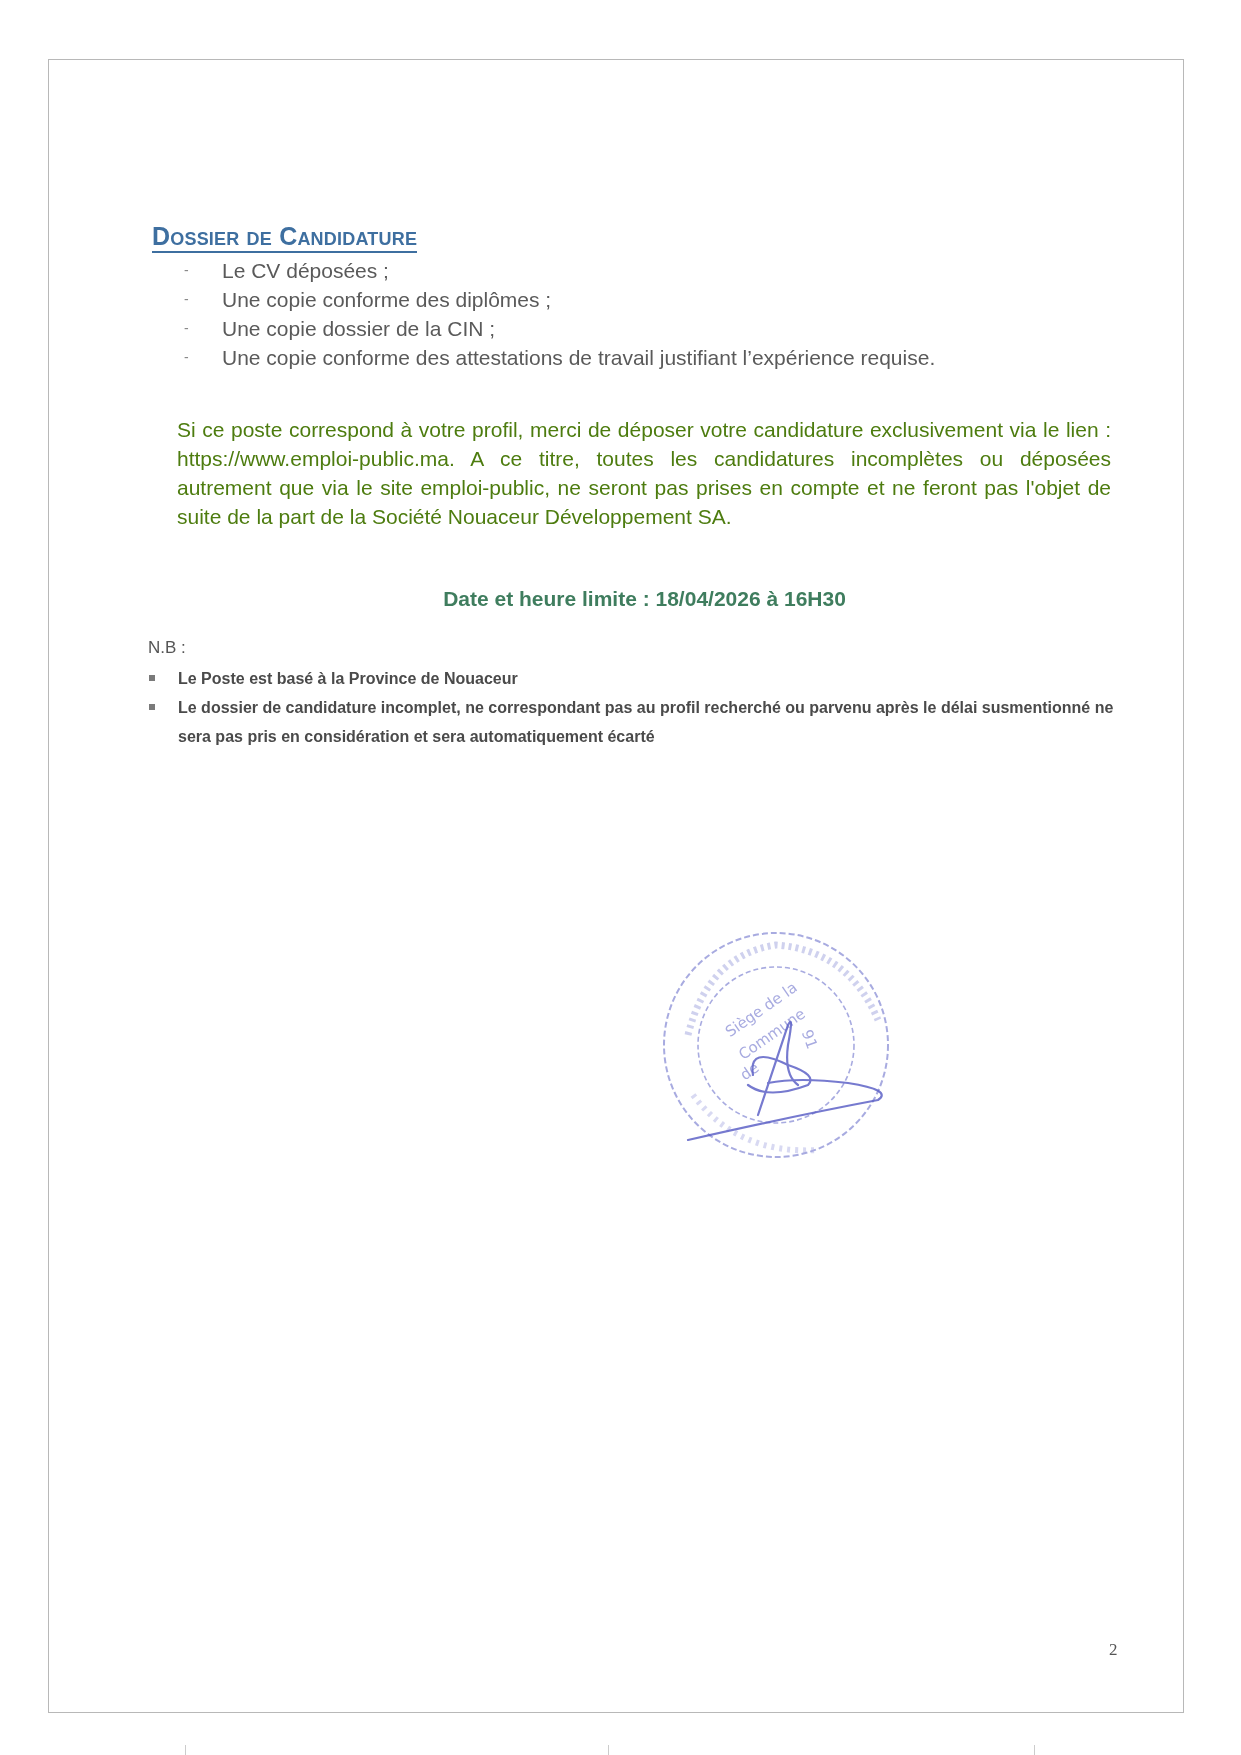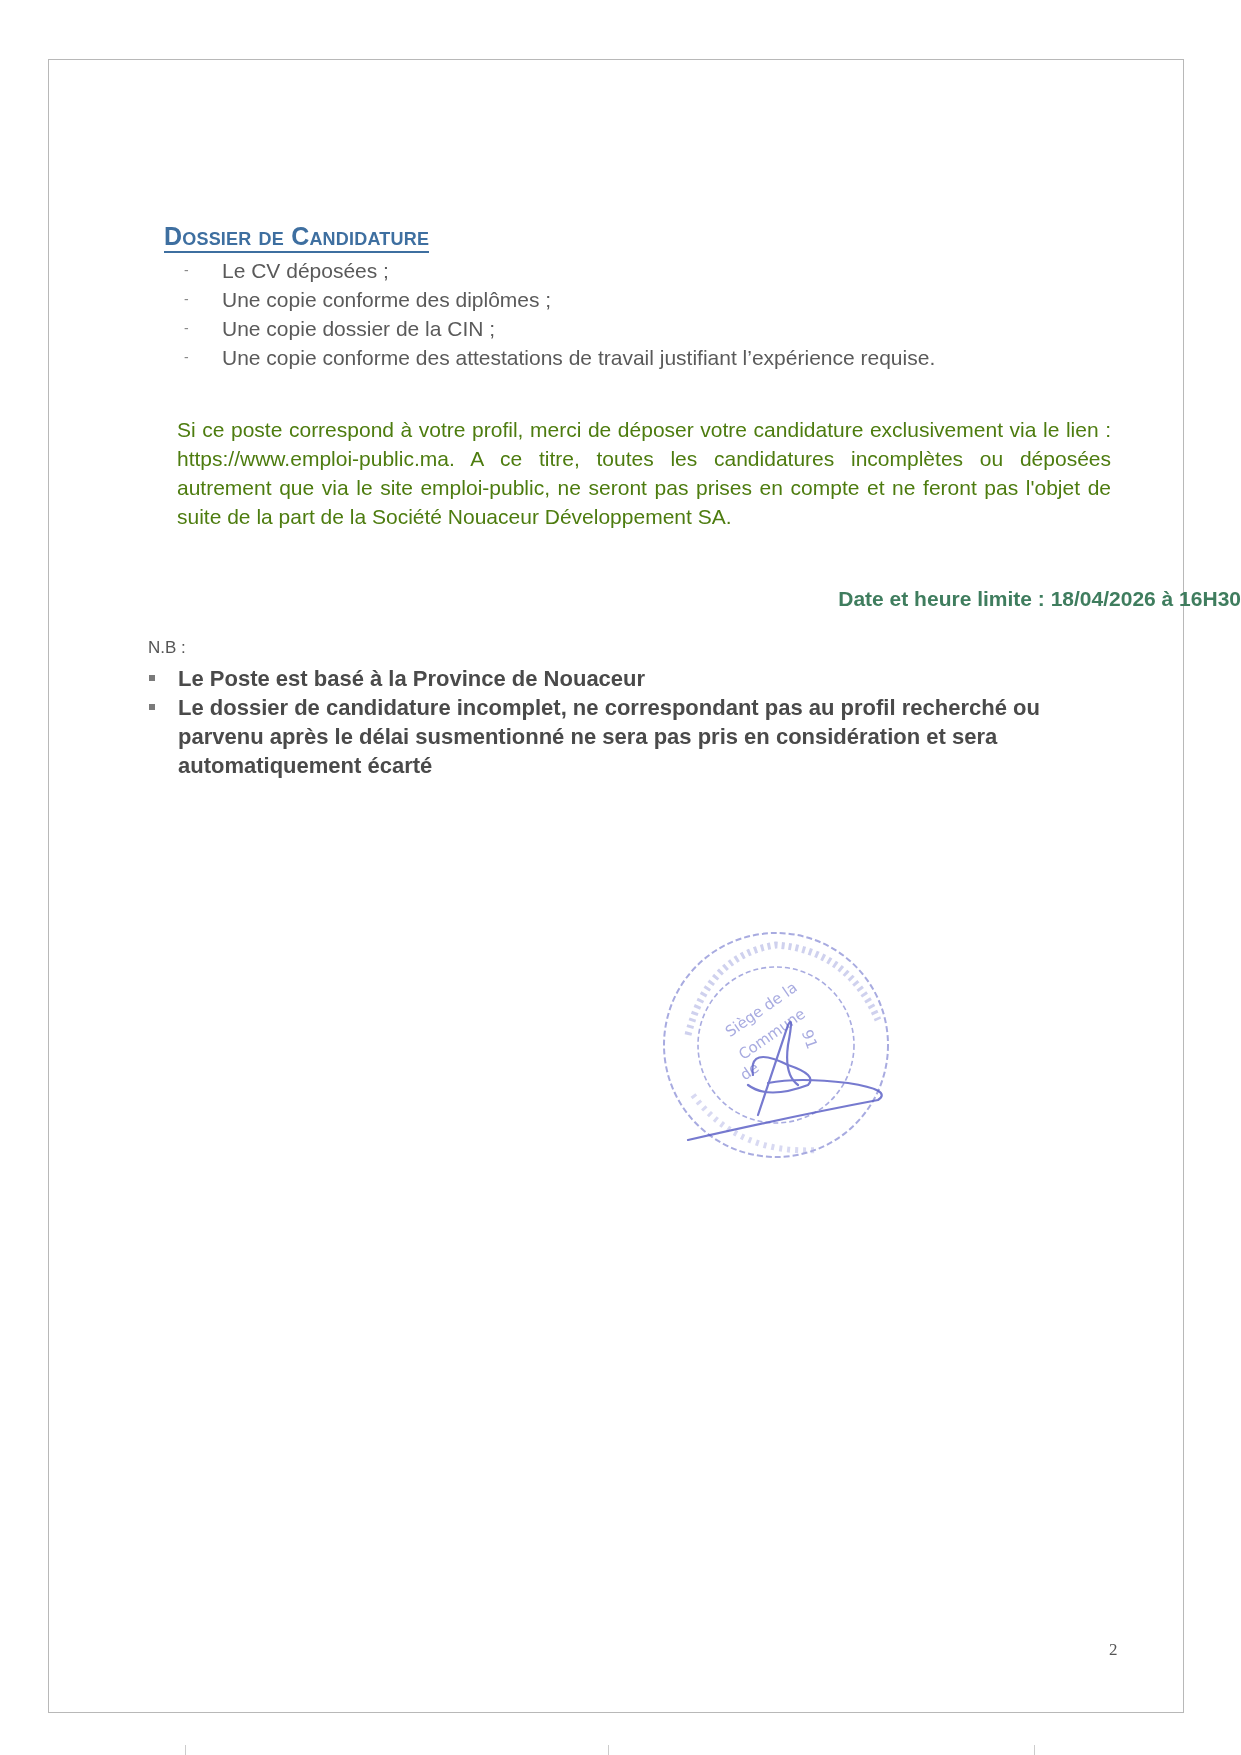--- a/index.html
+++ b/index.html
@@ -7,52 +7,52 @@
     width: 1241px; height: 1755px; position: relative; overflow: hidden;
     background: #ffffff;
     font-family: "Liberation Sans", "DejaVu Sans", sans-serif;
     color: #555555;
   }
   .frame {
     position: absolute; left: 48px; top: 59px; width: 1136px; height: 1654px;
     border: 1.5px solid #b8b8b8; box-sizing: border-box;
   }
   .heading {
-    position: absolute; left: 164px; top: 222px; margin: 0;
+    position: absolute; left: 152px; top: 222px; margin: 0;
     font-size: 25px; font-weight: bold; color: #3e6fa0;
     font-variant: small-caps; letter-spacing: 0.2px;
     border-bottom: 2px solid #3e6fa0; line-height: 28px; padding-bottom: 1px;
   }
   .doc-list {
     position: absolute; left: 184px; top: 256px; margin: 0; padding: 0; list-style: none;
   }
   .doc-list li {
     position: relative; height: 29px; line-height: 29px; font-size: 21px; color: #5a5a5a;
     padding-left: 38px; white-space: nowrap;
   }
   .doc-list li .dash {
     position: absolute; left: 0; top: 0; color: #8a8a8a; font-size: 14px;
   }
   .para {
     position: absolute; left: 177px; top: 415px; width: 934px; margin: 0;
     font-size: 21px; line-height: 29px; text-align: justify; color: #4d7c0f;
   }
   .deadline {
-    position: absolute; left: 0; width: 1241px; top: 587px; text-align: right;
+    position: absolute; left: 0; width: 1241px; top: 587px; text-align: center;
     font-size: 21px; font-weight: bold; color: #3f7d5e; margin: 0;
     padding-left: 48px; box-sizing: border-box;
   }
   .nb-label {
     position: absolute; left: 148px; top: 638px; font-size: 17px; font-weight: normal; color: #555555;
   }
   .nb-list {
     position: absolute; left: 148px; top: 664px; width: 970px; margin: 0; padding: 0; list-style: none;
   }
   .nb-list li {
-    position: relative; padding-left: 30px; font-size: 22px; font-weight: bold; color: #4a4a4a;
+    position: relative; padding-left: 30px; font-size: 16px; font-weight: bold; color: #4a4a4a;
     line-height: 29px; text-align: left;
   }
   .nb-list li .sq {
     position: absolute; left: 1px; top: 11px; width: 6px; height: 6px; background: #7a7a7a;
   }
   .stamp { position: absolute; left: 648px; top: 925px; width: 260px; height: 250px; }
   .page-number {
     position: absolute; left: 1109px; top: 1640px; font-family: "Liberation Serif", "DejaVu Serif", serif;
     font-size: 17px; color: #555555;
   }

